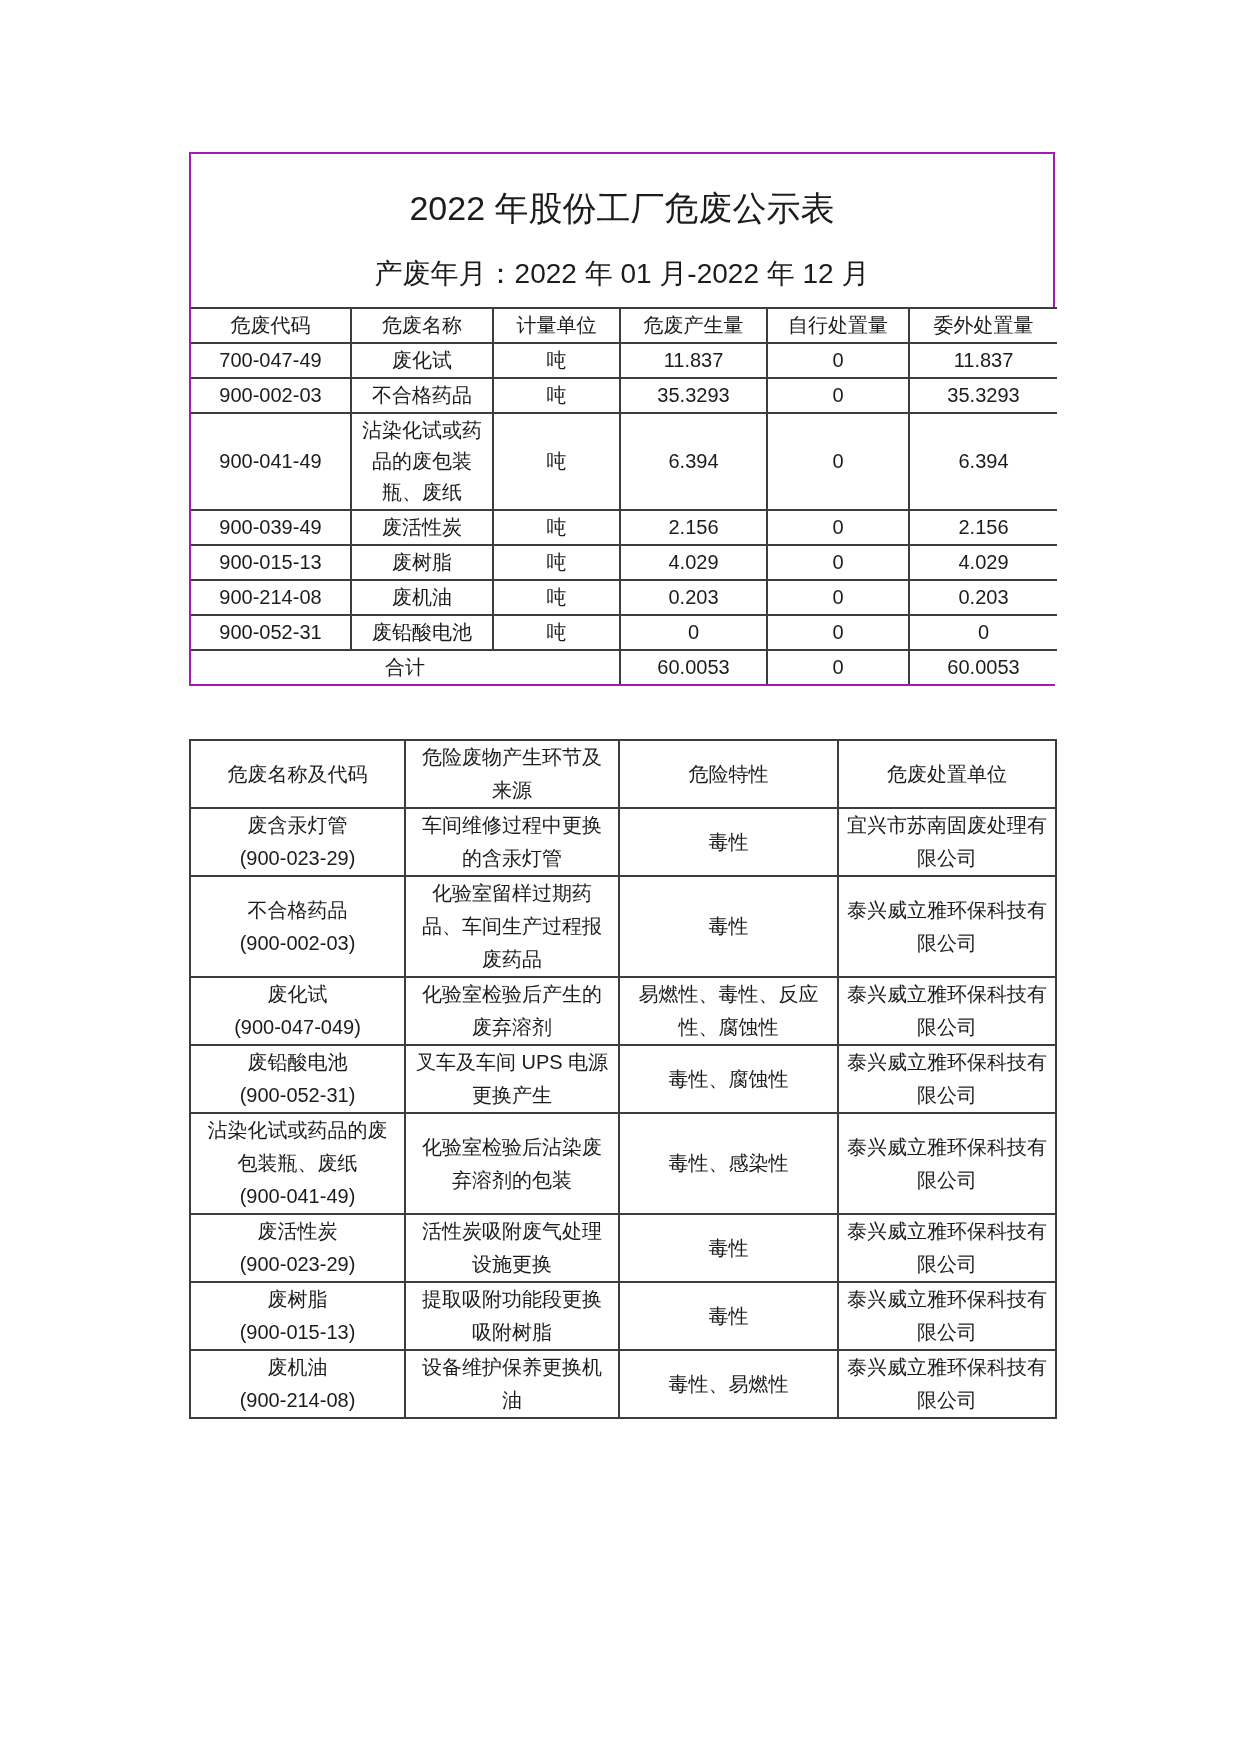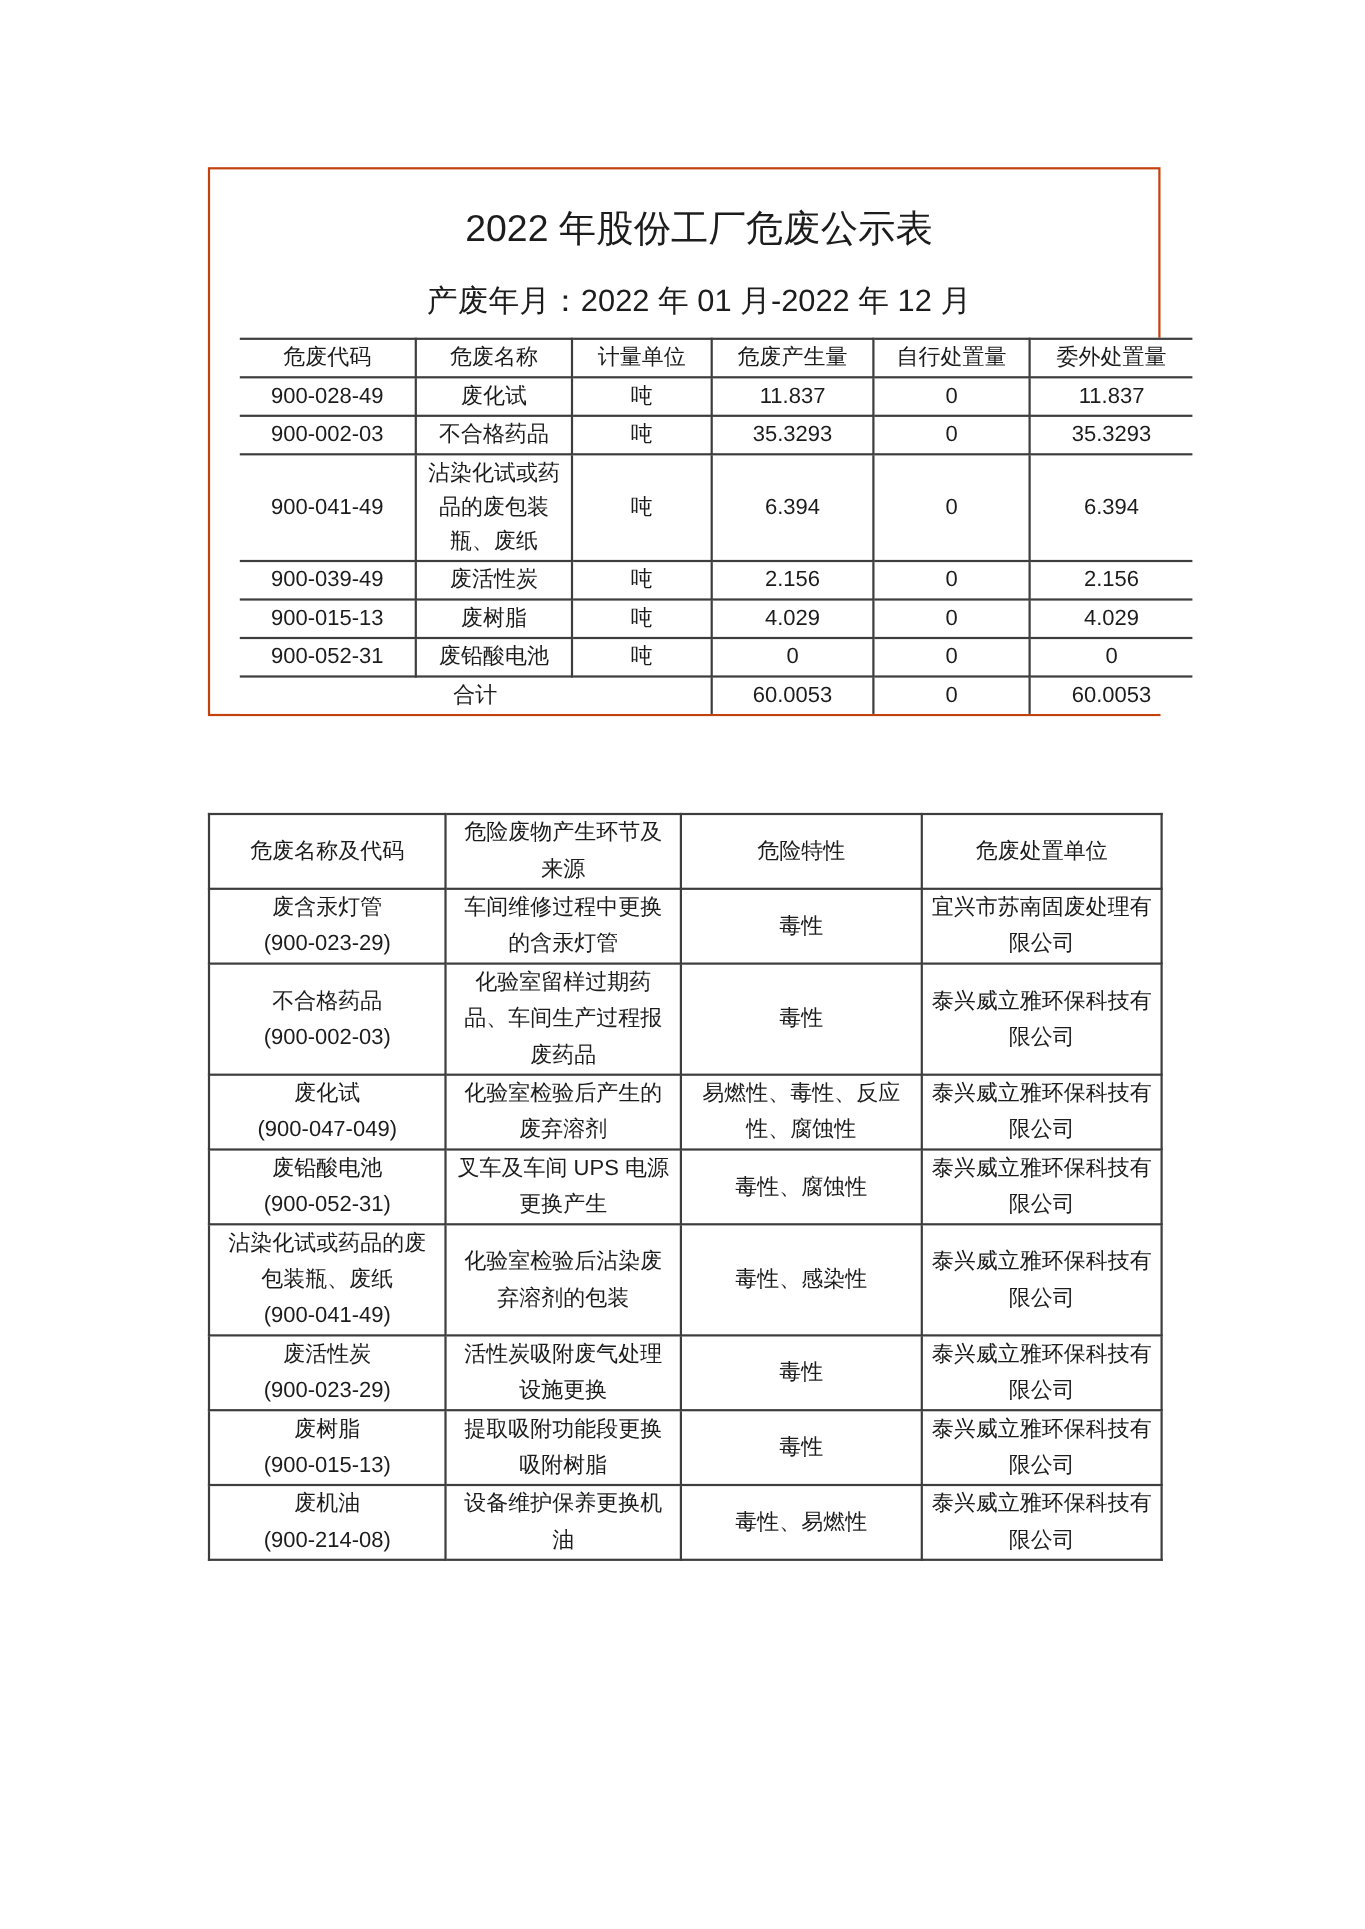--- a/index.html
+++ b/index.html
@@ -11,23 +11,22 @@
     font-family:"Liberation Sans",sans-serif;
     color:#1c1c1c;
     overflow:hidden;
   }
   .box{
     position:absolute;
     left:189px;
     top:152px;
     width:866px;
     box-sizing:border-box;
-    border:2px solid #c2410c;
+    border:2px solid #a21caf;
     background:#ffffff;
-    padding-left:27px;
   }
   .title{
     margin-top:34px;
     text-align:center;
     font-size:34px;
     line-height:41px;
     font-weight:normal;
     white-space:nowrap;
   }
   .subtitle{
@@ -96,21 +95,21 @@
           <th>危废名称</th>
           <th>计量单位</th>
           <th>危废产生量</th>
           <th>自行处置量</th>
           <th>委外处置量</th>
         </tr>
       </thead>
       <tbody>
 
           <tr>
-            <td>900-028-49</td>
+            <td>700-047-49</td>
             <td>废化试</td>
             <td>吨</td>
             <td>11.837</td>
             <td>0</td>
             <td>11.837</td>
           </tr>
 
           <tr>
             <td>900-002-03</td>
             <td>不合格药品</td>
@@ -141,20 +140,28 @@
 
           <tr>
             <td>900-015-13</td>
             <td>废树脂</td>
             <td>吨</td>
             <td>4.029</td>
             <td>0</td>
             <td>4.029</td>
           </tr>
 
+          <tr>
+            <td>900-214-08</td>
+            <td>废机油</td>
+            <td>吨</td>
+            <td>0.203</td>
+            <td>0</td>
+            <td>0.203</td>
+          </tr>
 
           <tr>
             <td>900-052-31</td>
             <td>废铅酸电池</td>
             <td>吨</td>
             <td>0</td>
             <td>0</td>
             <td>0</td>
           </tr>
         </tbody>

